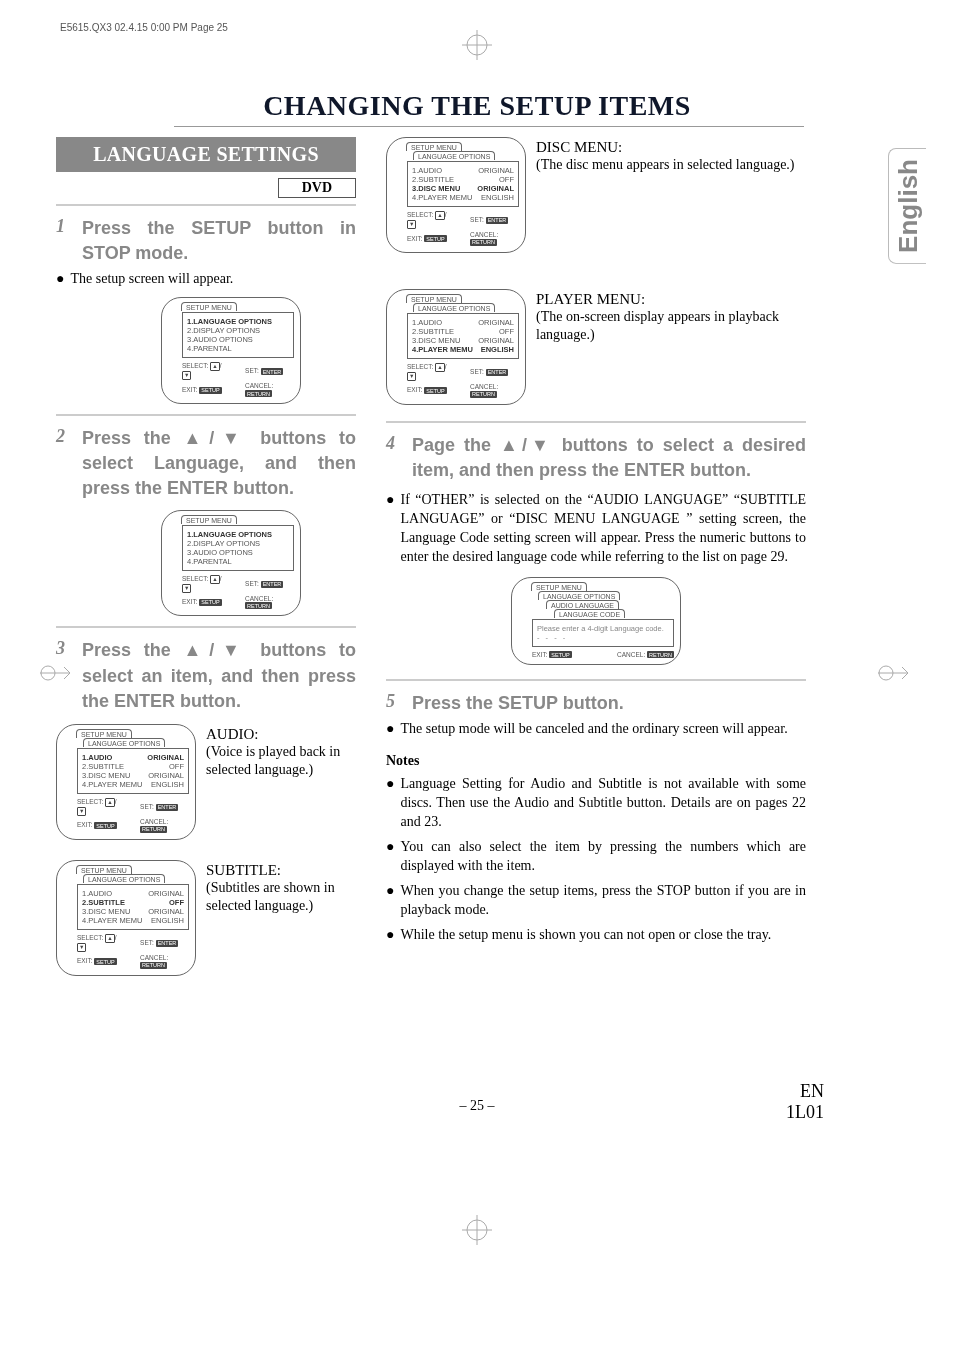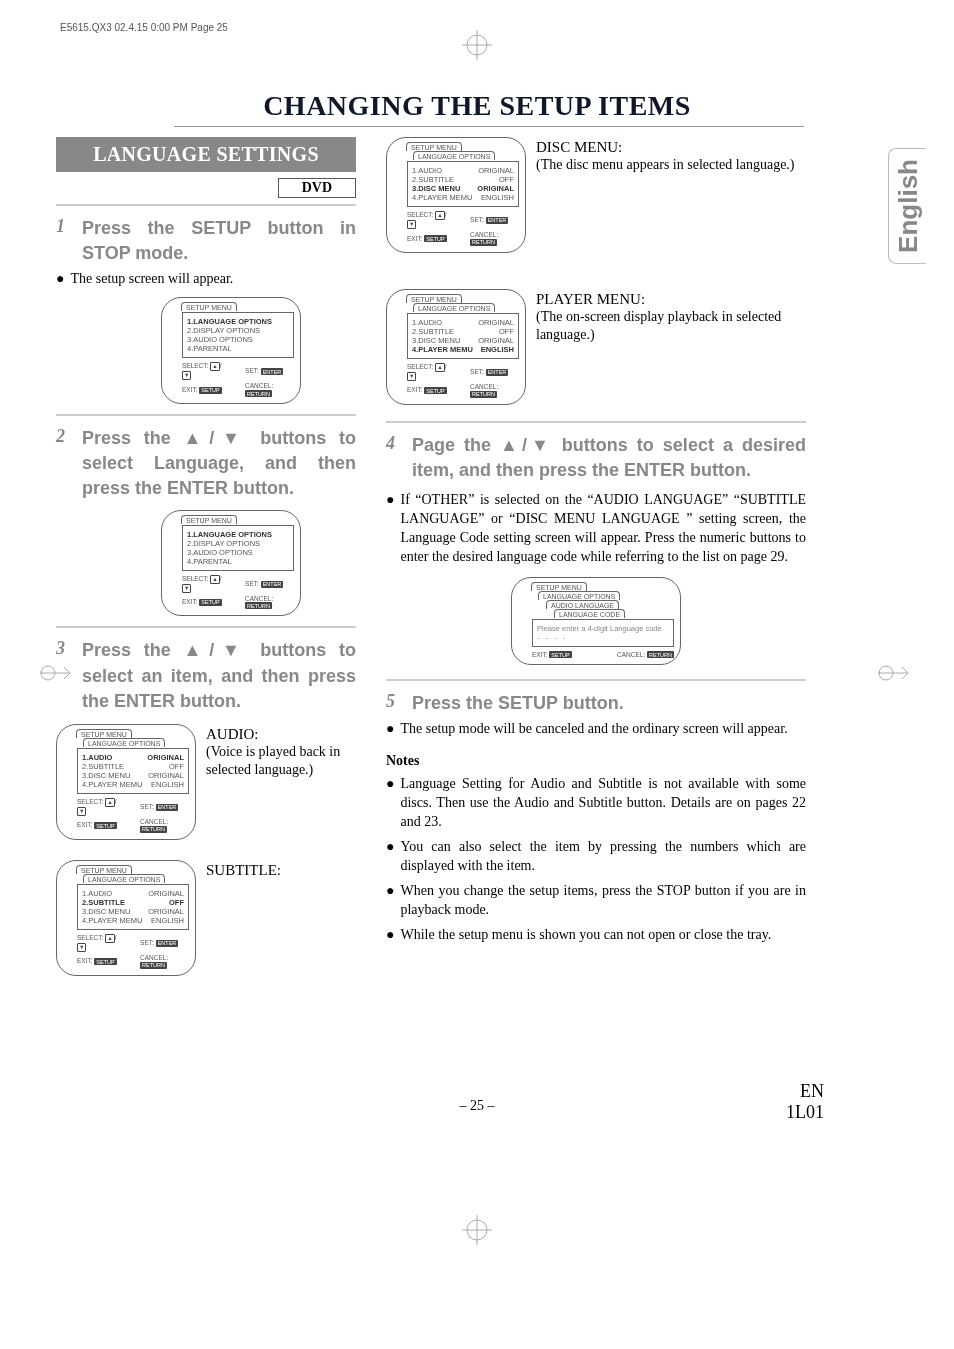--- a/index.html
+++ b/index.html
@@ -411,20 +411,21 @@
         </div>
         <div class="menu-footer">
           <span><span>SELECT:</span> <span class="key-w">▲</span>/<span class="key-w">▼</span></span>
           <span><span>SET:</span> <span class="key">ENTER</span></span>
           <span><span>EXIT:</span> <span class="key">SETUP</span></span>
           <span><span>CANCEL:</span> <span class="key">RETURN</span></span>
         </div>
       </div>
       <div style="flex:1;">
         <div class="sub-heading">SUBTITLE:</div>
+        <div class="desc-text">(Subtitles are shown in selected language.)</div>
       </div>
     </div>
   </div>
 
   <div class="col col-right">
 
     <div class="flex-row">
       <div class="menu-box">
         <div class="menu-tab">SETUP MENU</div><br>
         <div class="menu-tab nested">LANGUAGE OPTIONS</div>
@@ -483,21 +484,21 @@
         </div>
         <div class="menu-footer">
           <span><span>SELECT:</span> <span class="key-w">▲</span>/<span class="key-w">▼</span></span>
           <span><span>SET:</span> <span class="key">ENTER</span></span>
           <span><span>EXIT:</span> <span class="key">SETUP</span></span>
           <span><span>CANCEL:</span> <span class="key">RETURN</span></span>
         </div>
       </div>
       <div style="flex:1;">
         <div class="sub-heading">PLAYER MENU:</div>
-        <div class="desc-text">(The on-screen display playback in selected language.)</div>
+        <div class="desc-text">(The on-screen display appears in playback language.)</div>
       </div>
     </div>
 
     <div class="hr-light" style="margin-top:16px;"></div>
 
     <div class="step-row">
       <div class="step-num">4</div>
       <div class="step-text">Page the ▲/▼ buttons to select a desired item, and then press the ENTER button.</div>
     </div>
     <div class="bullet-row" style="margin-top:8px;">

